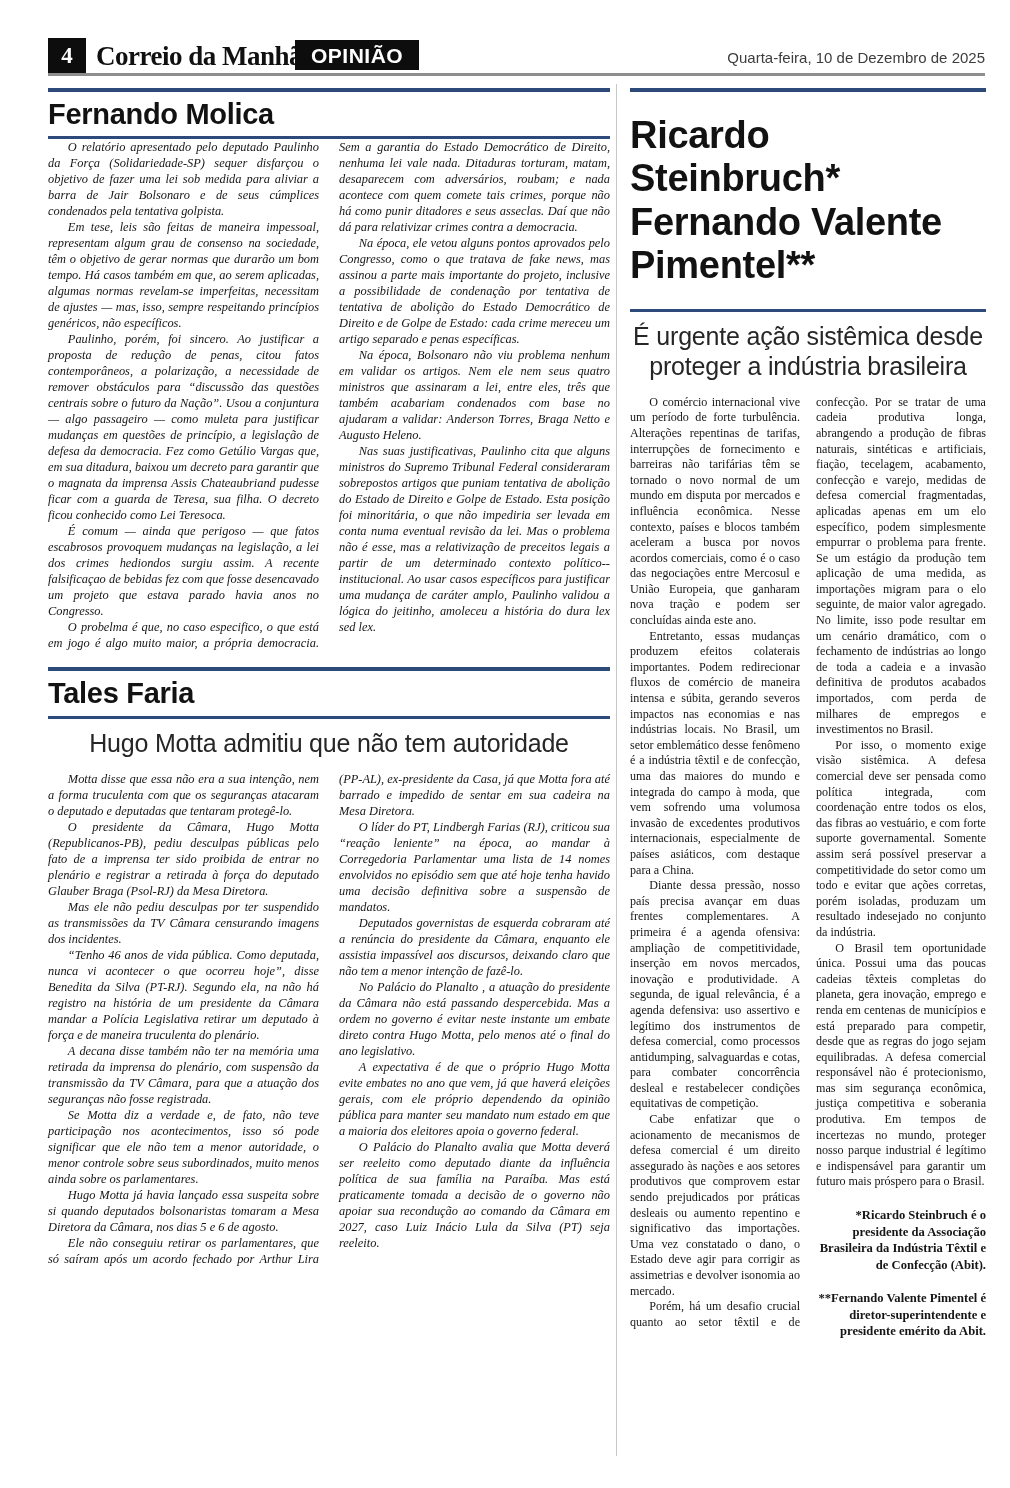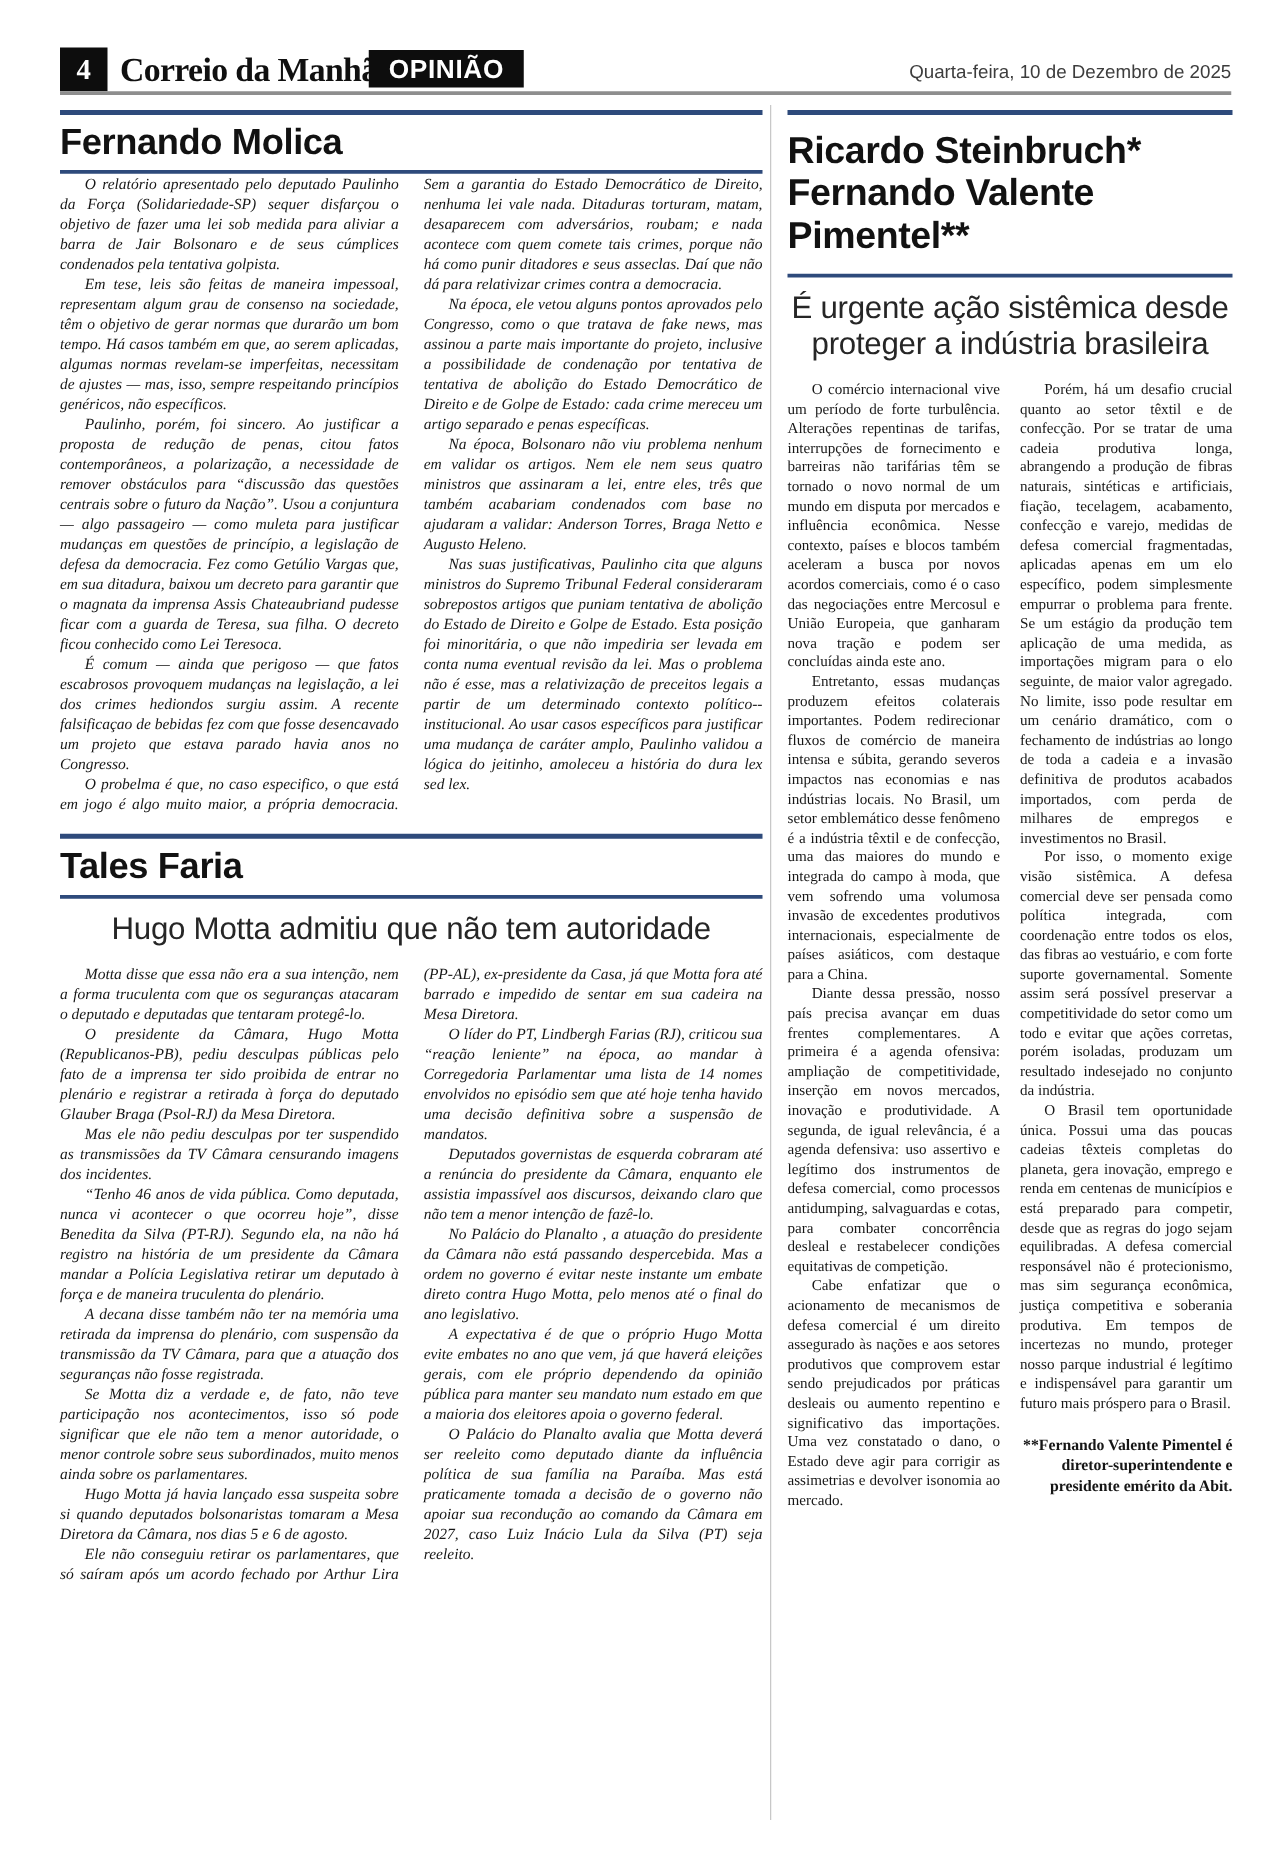--- a/index.html
+++ b/index.html
@@ -40,21 +40,21 @@
   .rule-top { height: 4px; }
   .rule-mid { height: 3px; }
   h2.author {
     margin: 5px 0 4px; color: #121212;
     font: bold 29px/1.22 "Liberation Sans", sans-serif; letter-spacing: -0.3px;
   }
   h3.headline {
     margin: 10px 6px 13px; text-align: center; color: #262626;
     font: 500 25px/1.18 "Liberation Sans", sans-serif; letter-spacing: -0.2px;
   }
-  .right-sec h2.author { font-size: 30px; line-height: 1.14; margin: 12px 0; }
+  .right-sec h2.author { font-size: 38px; line-height: 1.14; margin: 22px 0; }
   .right-sec h3.headline { font-size: 25px; line-height: 1.17; margin: 10px 0 14px; }
   
   .body {
     column-count: 2; text-align: justify; color: #161616;
   }
   .left-sec .body  { column-gap: 20px; font-size: 12.4px; line-height: 16px; font-style: italic; }
   .right-sec .body { column-gap: 16px; font-size: 12.1px; line-height: 15.6px; }
   .body p { margin: 0; text-indent: 1.6em; }
   .body p.bio {
     text-indent: 0; text-align: right; font-weight: bold;
@@ -125,19 +125,20 @@
       <div class="rule-mid" style="background: rgb(46, 74, 123);"></div>
       <h3 class="headline">É urgente ação sistêmica desde proteger a indústria brasileira</h3>
       <div class="body">
         <p>O comércio internacional vive um período de forte turbulência. Alterações repentinas de tarifas, interrupções de fornecimento e barreiras não tarifárias têm se tornado o novo normal de um mundo em disputa por mercados e influência econômica. Nesse contexto, países e blocos também aceleram a busca por novos acordos comerciais, como é o caso das negociações entre Mercosul e União Europeia, que ganharam nova tração e podem ser concluídas ainda este ano.</p>
         <p>Entretanto, essas mudanças produzem efeitos colaterais importantes. Podem redirecionar fluxos de comércio de maneira intensa e súbita, gerando severos impactos nas economias e nas indústrias locais. No Brasil, um setor emblemático desse fenômeno é a indústria têxtil e de confecção, uma das maiores do mundo e integrada do campo à moda, que vem sofrendo uma volumosa invasão de excedentes produtivos internacionais, especialmente de países asiáticos, com destaque para a China.</p>
         <p>Diante dessa pressão, nosso país precisa avançar em duas frentes complementares. A primeira é a agenda ofensiva: ampliação de competitividade, inserção em novos mercados, inovação e produtividade. A segunda, de igual relevância, é a agenda defensiva: uso assertivo e legítimo dos instrumentos de defesa comercial, como processos antidumping, salvaguardas e cotas, para combater concorrência desleal e restabelecer condições equitativas de competição.</p>
         <p>Cabe enfatizar que o acionamento de mecanismos de defesa comercial é um direito assegurado às nações e aos setores produtivos que comprovem estar sendo prejudicados por práticas desleais ou aumento repentino e significativo das importações. Uma vez constatado o dano, o Estado deve agir para corrigir as assimetrias e devolver isonomia ao mercado.</p>
         <p>Porém, há um desafio crucial quanto ao setor têxtil e de confecção. Por se tratar de uma cadeia produtiva longa, abrangendo a produção de fibras naturais, sintéticas e artificiais, fiação, tecelagem, acabamento, confecção e varejo, medidas de defesa comercial fragmentadas, aplicadas apenas em um elo específico, podem simplesmente empurrar o problema para frente. Se um estágio da produção tem aplicação de uma medida, as importações migram para o elo seguinte, de maior valor agregado. No limite, isso pode resultar em um cenário dramático, com o fechamento de indústrias ao longo de toda a cadeia e a invasão definitiva de produtos acabados importados, com perda de milhares de empregos e investimentos no Brasil.</p>
         <p>Por isso, o momento exige visão sistêmica. A defesa comercial deve ser pensada como política integrada, com coordenação entre todos os elos, das fibras ao vestuário, e com forte suporte governamental. Somente assim será possível preservar a competitividade do setor como um todo e evitar que ações corretas, porém isoladas, produzam um resultado indesejado no conjunto da indústria.</p>
         <p>O Brasil tem oportunidade única. Possui uma das poucas cadeias têxteis completas do planeta, gera inovação, emprego e renda em centenas de municípios e está preparado para competir, desde que as regras do jogo sejam equilibradas. A defesa comercial responsável não é protecionismo, mas sim segurança econômica, justiça competitiva e soberania produtiva. Em tempos de incertezas no mundo, proteger nosso parque industrial é legítimo e indispensável para garantir um futuro mais próspero para o Brasil.</p>
+        <p class="bio">*Ricardo Steinbruch é o presidente da Associação Brasileira da Indústria Têxtil e de Confecção (Abit).</p>
         <p class="bio">**Fernando Valente Pimentel é diretor-superintendente e presidente emérito da Abit.</p>
       </div>
     </article>
 
   </section>
 
 </div>
 
 </body></html>

